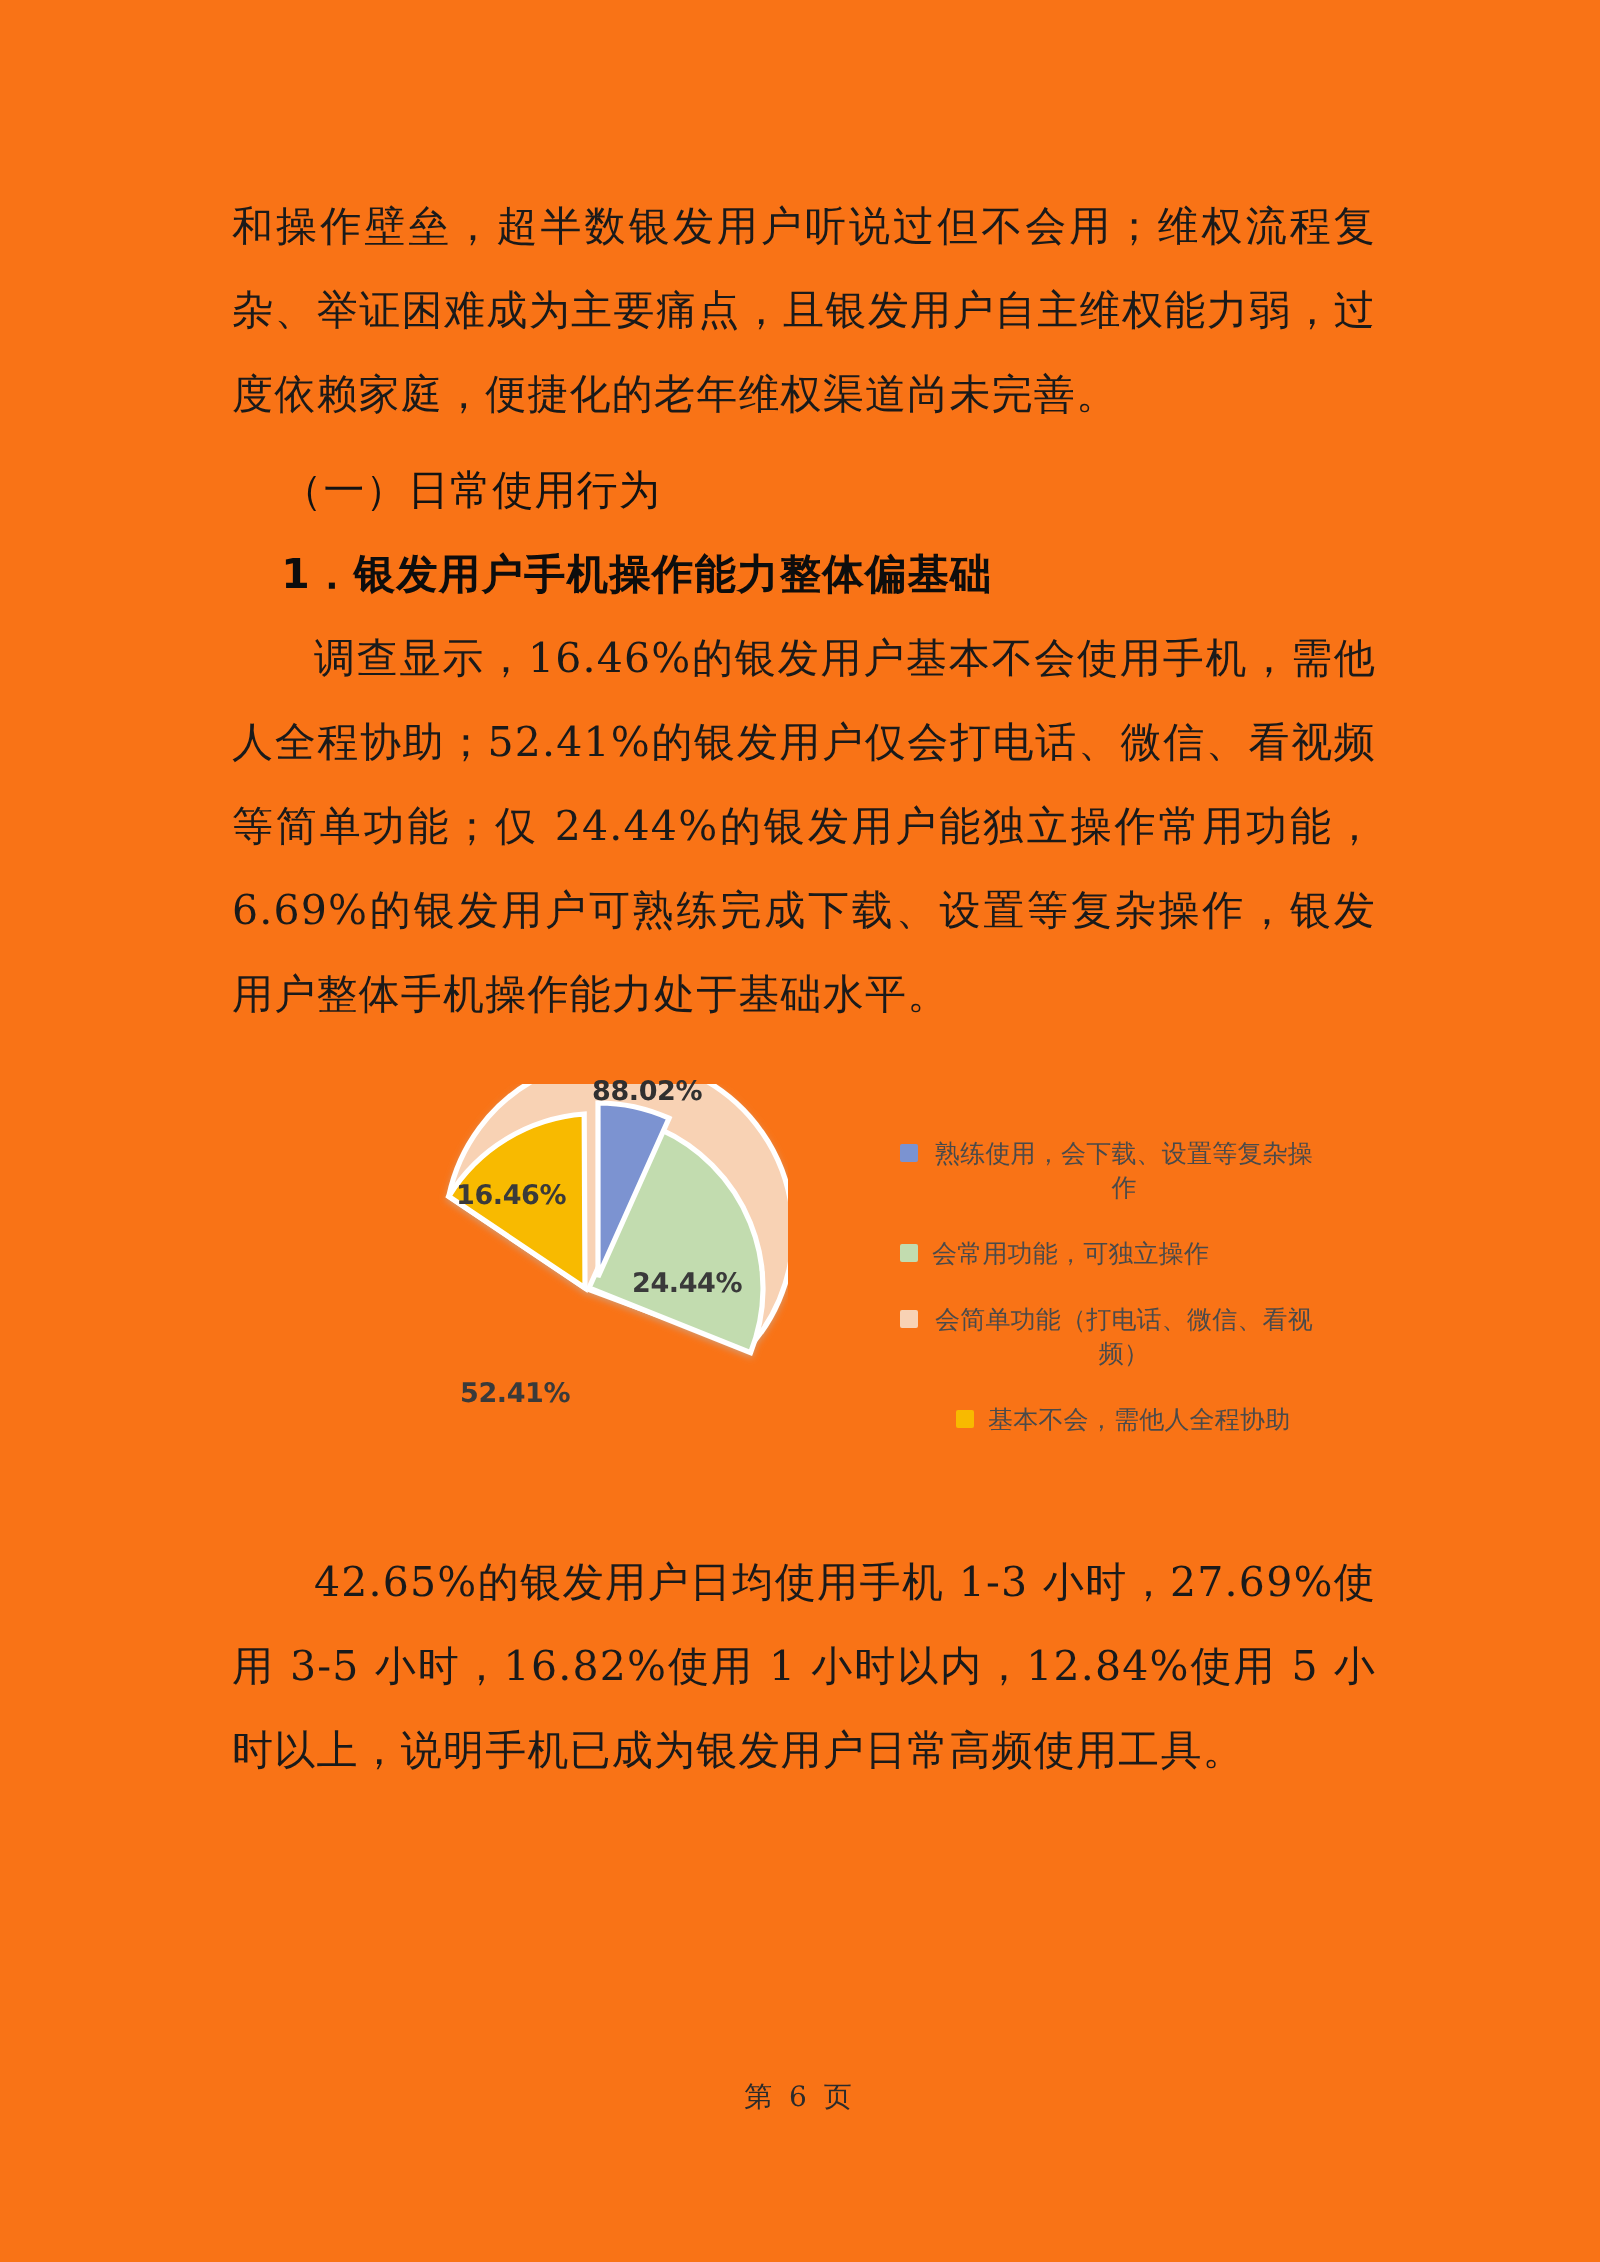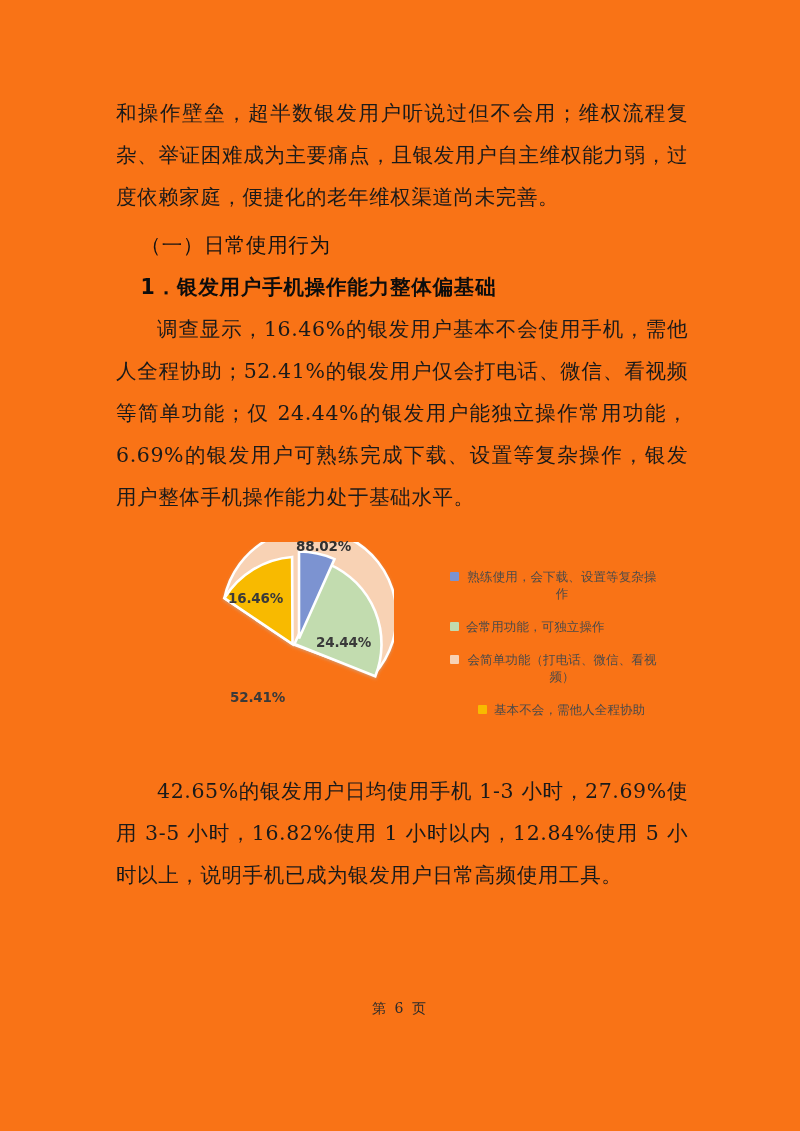--- a/index.html
+++ b/index.html
@@ -134,21 +134,21 @@
     letter-spacing: 0.8px;
     color: #111111;
     margin-top: 4px;
   }
 
   
   .footer {
     position: absolute;
     left: 0;
     right: 0;
-    top: 1000px;
+    top: 1040px;
     text-align: center;
     font-size: 14px;
     letter-spacing: 2px;
     color: #2b2b2b;
     font-family: "DejaVu Serif", "Liberation Serif", serif;
   }
 </style>
 </head>
 <body>
 

